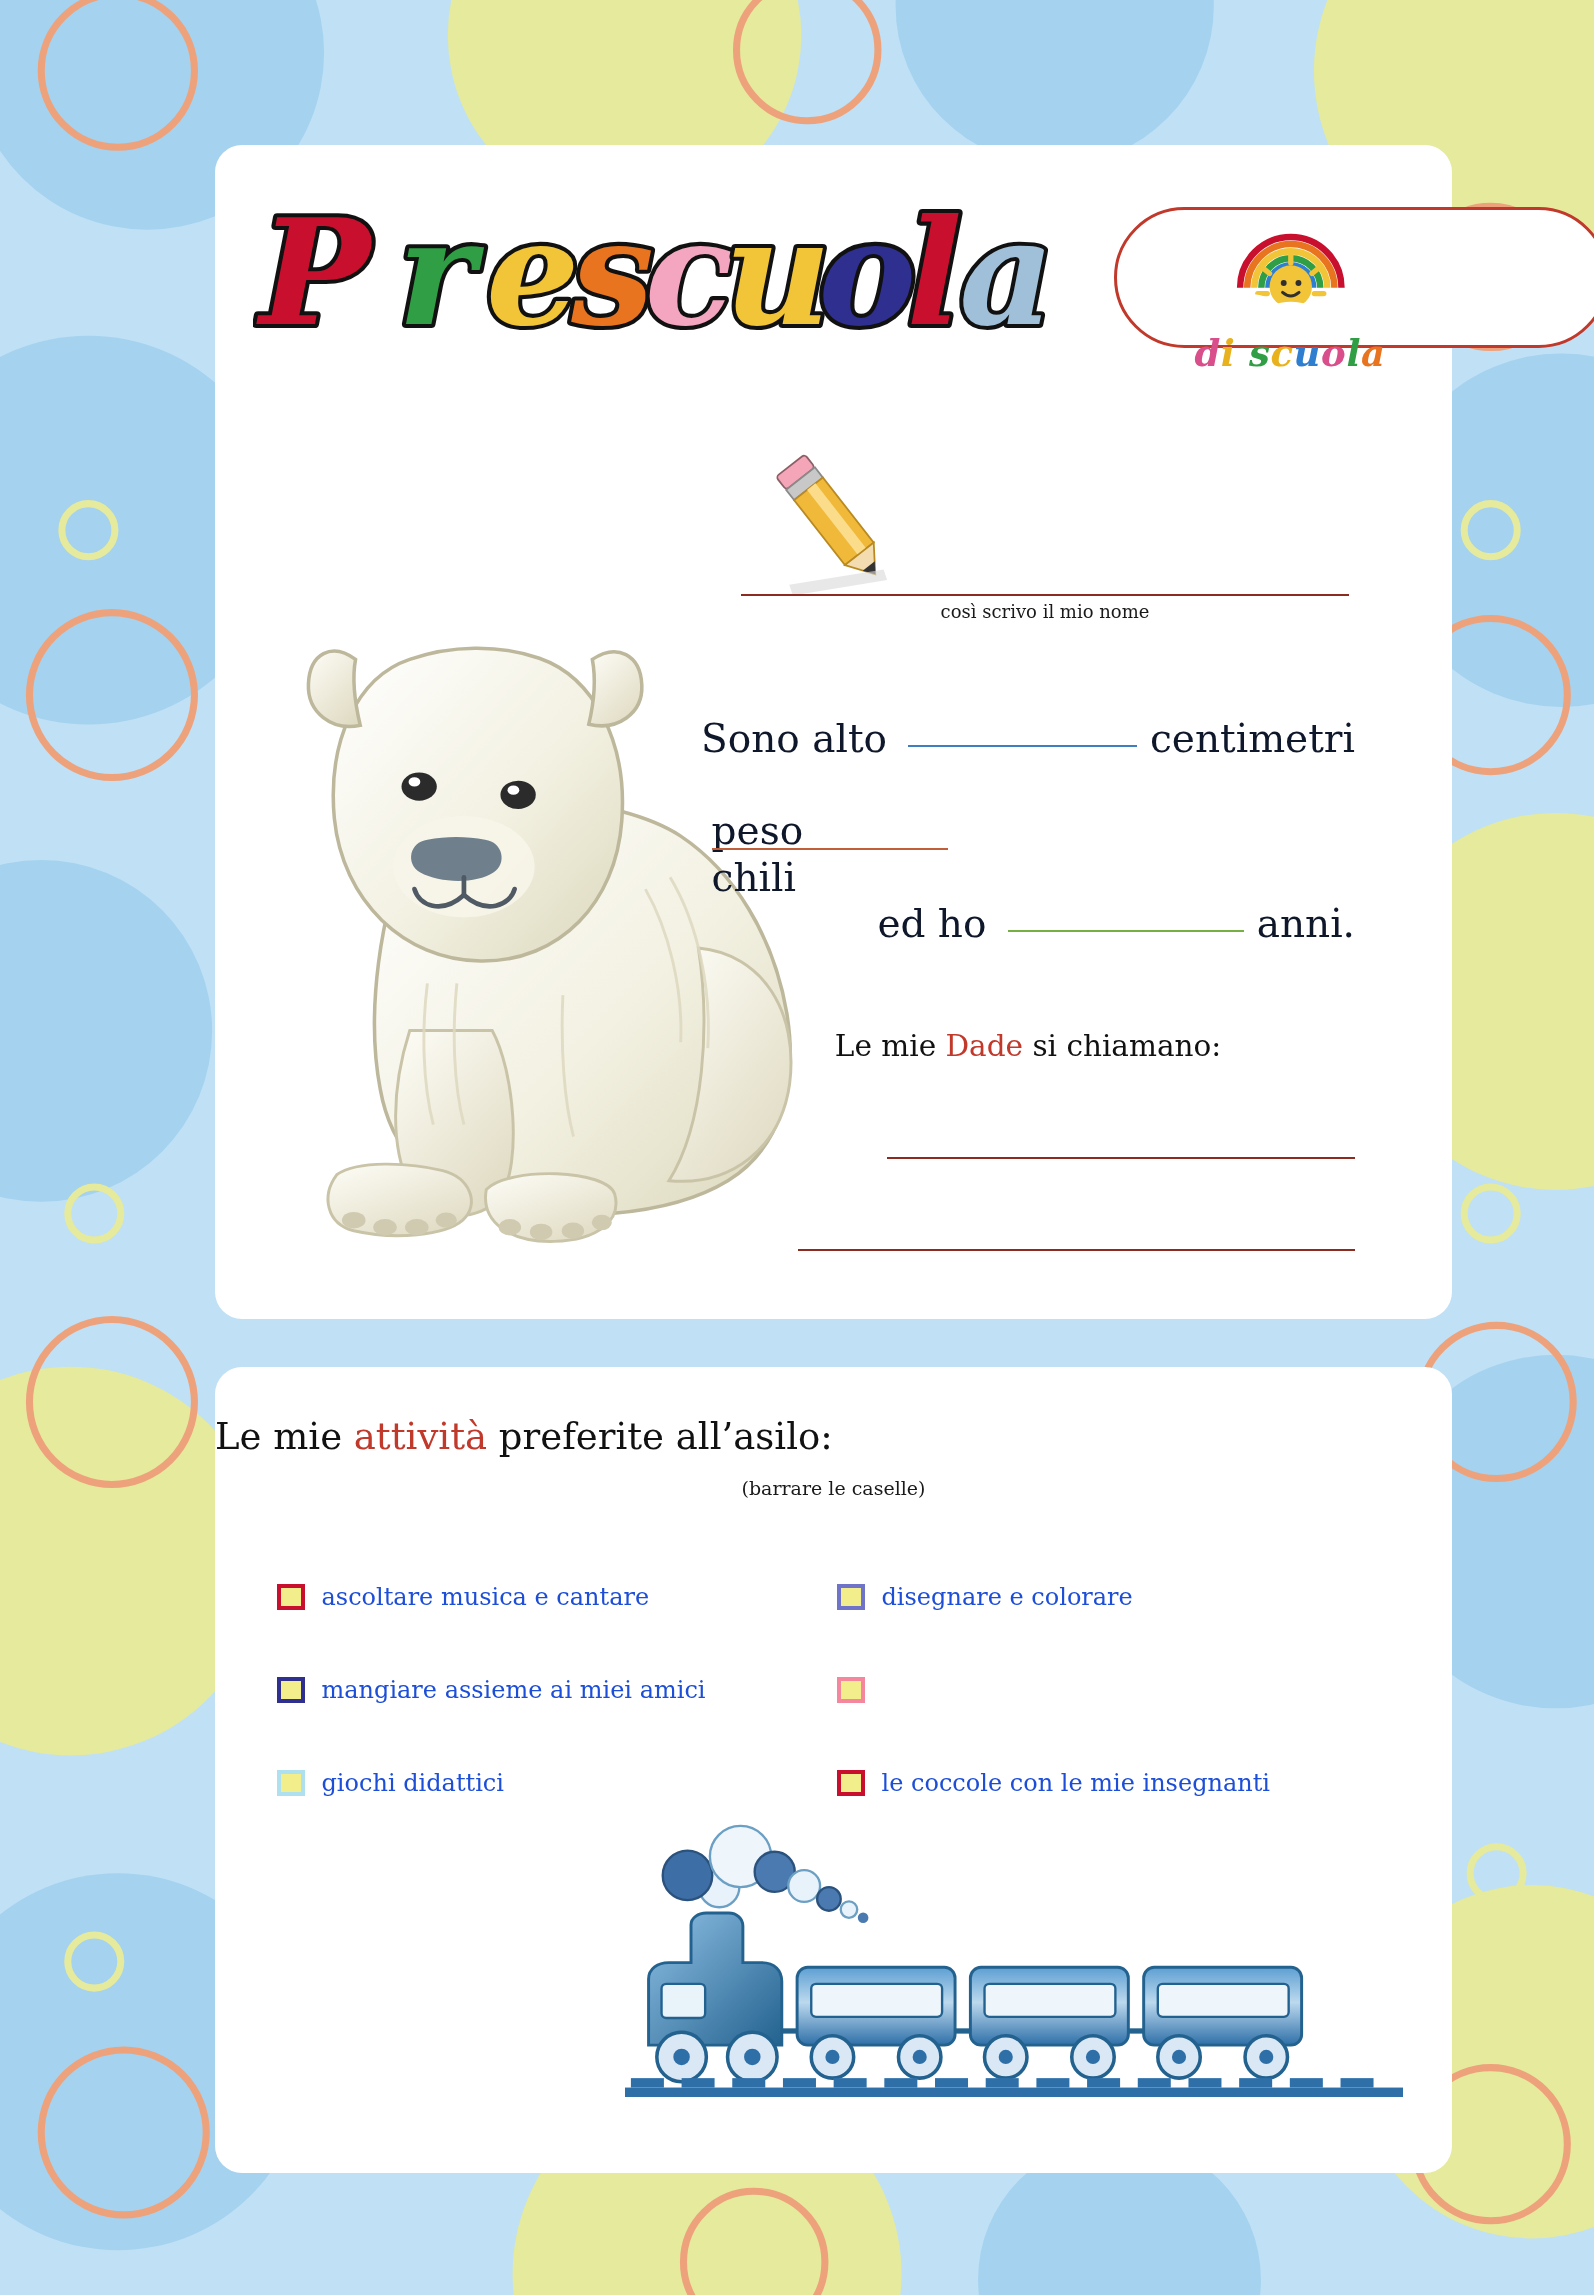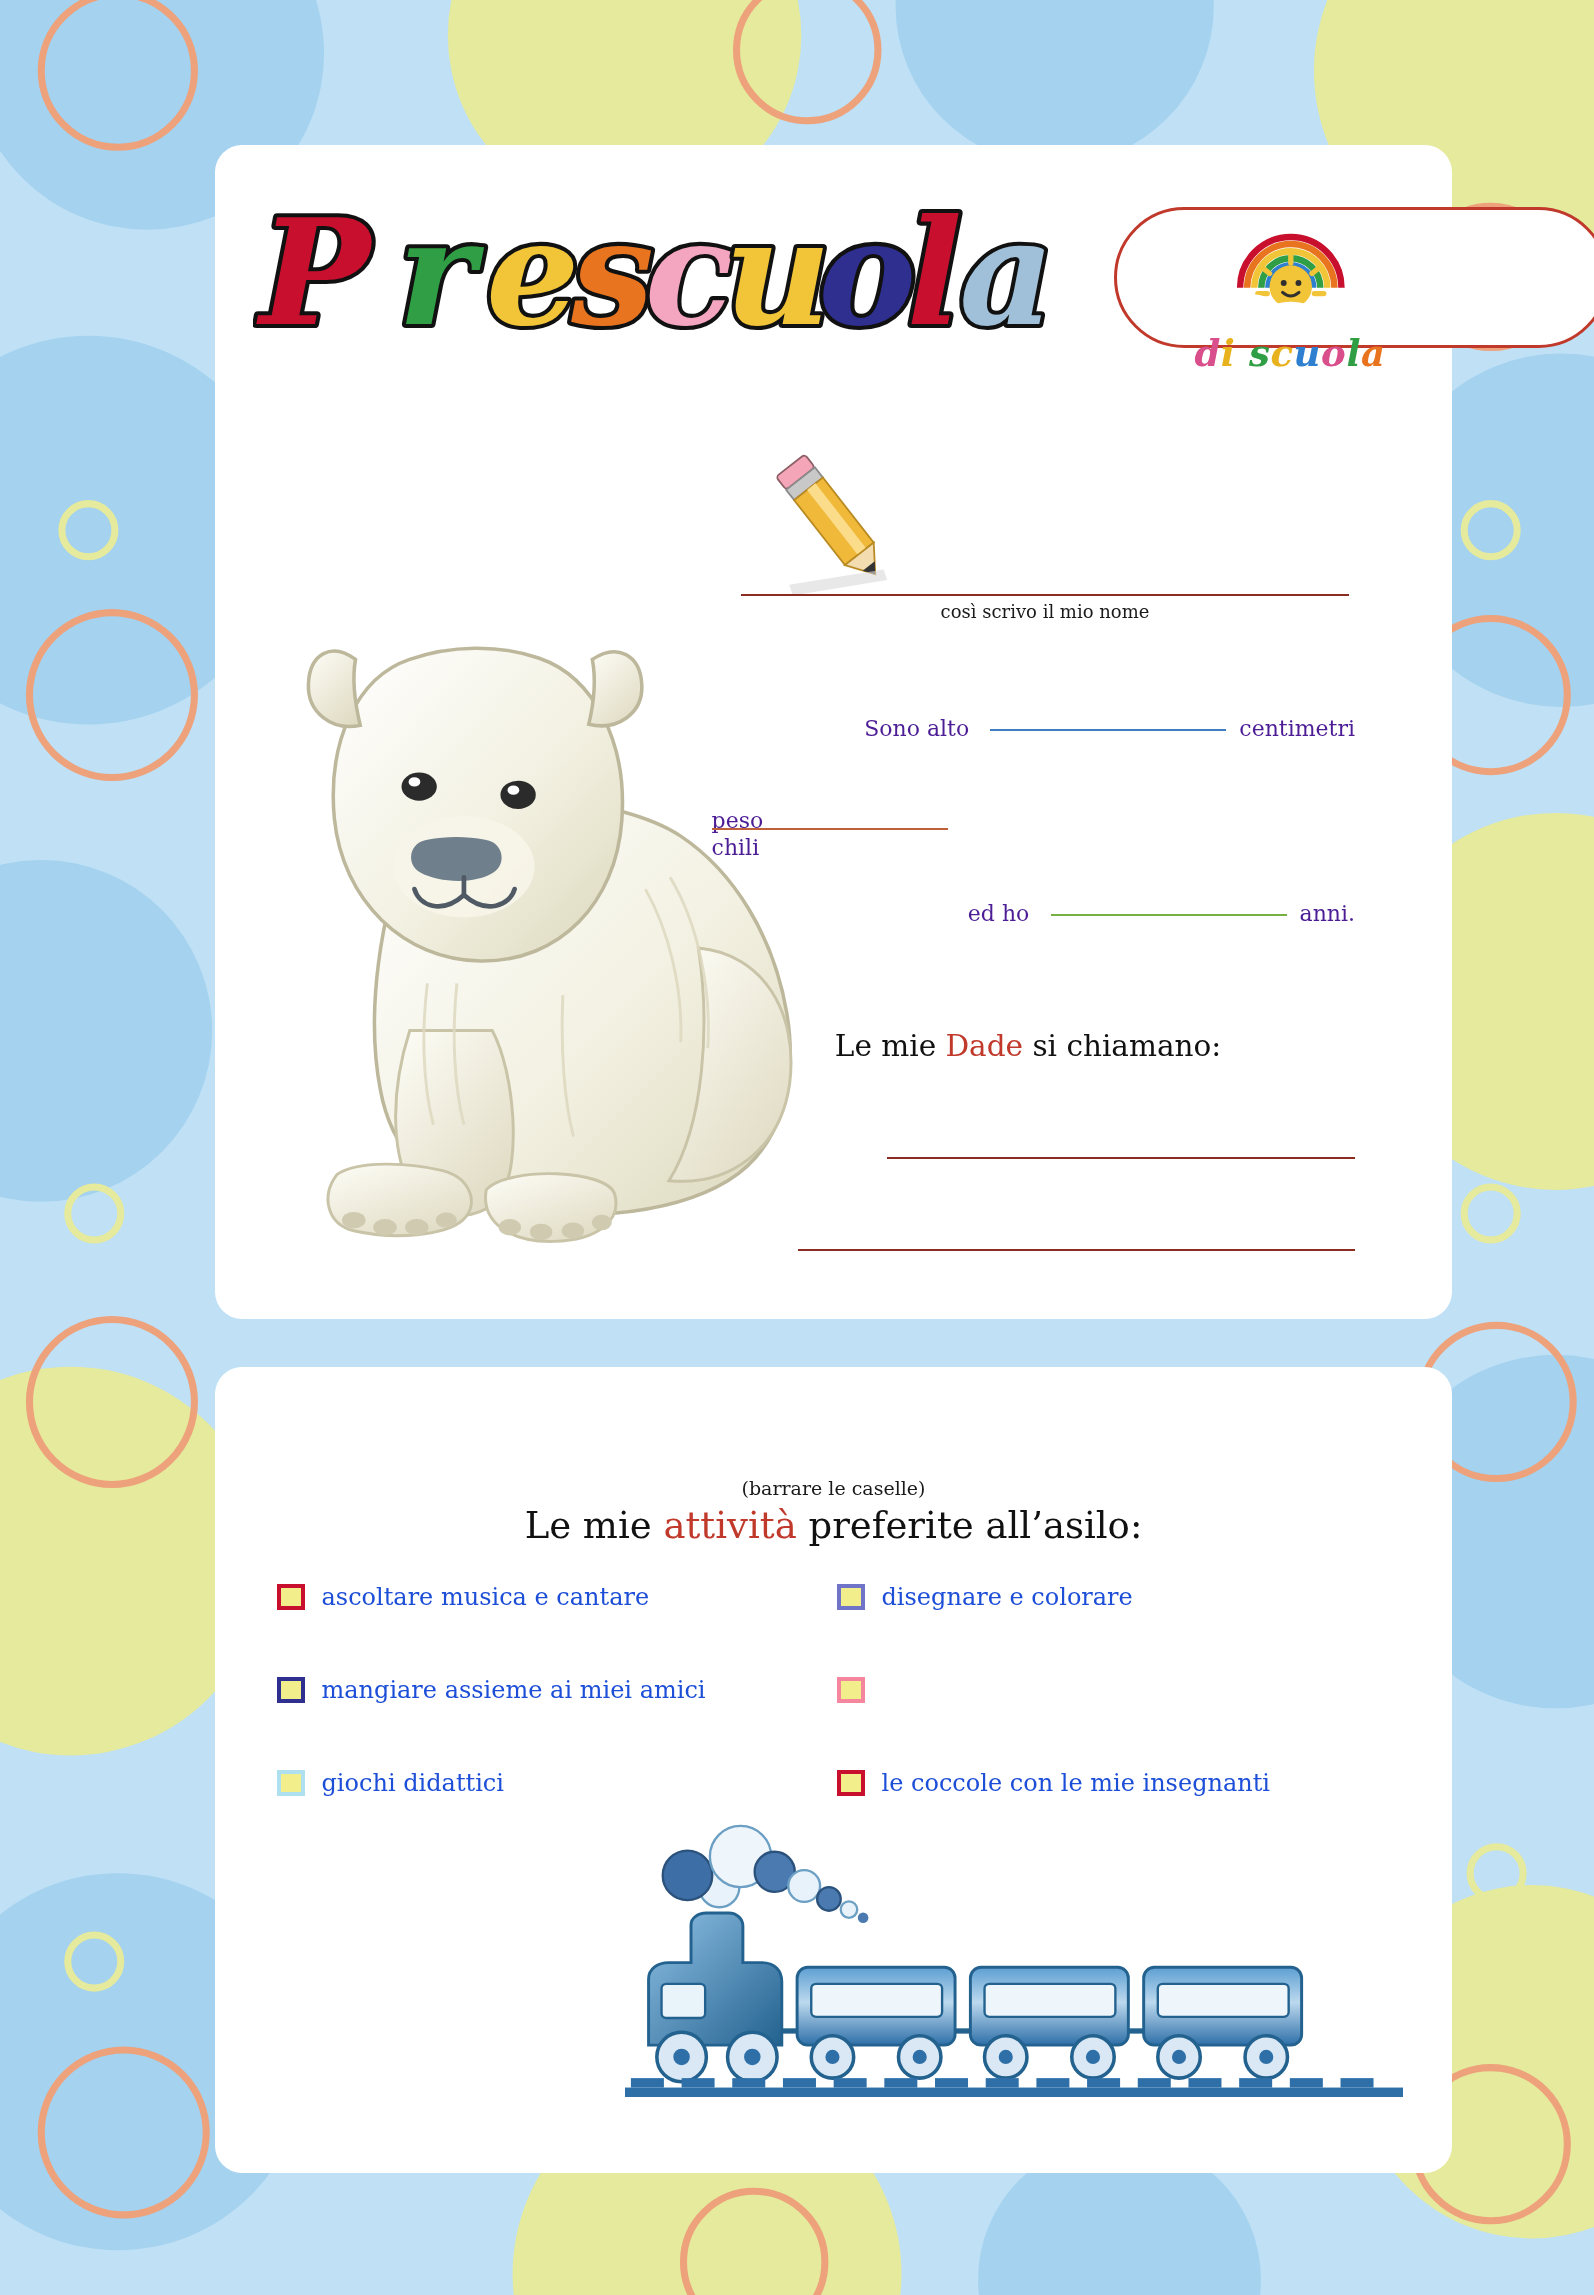--- a/index.html
+++ b/index.html
@@ -137,22 +137,22 @@
     z-index: 5;
   }
 
   
   .measure-row {
     position: absolute;
     display: flex;
     align-items: baseline;
     justify-content: flex-end;
     font-family: "DejaVu Serif", serif;
-    font-size: 22px;
-    color: #4c1d95;
+    font-size: 39px;
+    color: #0f172a;
     z-index: 5;
     white-space: nowrap;
   }
   .measure-row .lbl-left { margin-right: 10.6px; }
   .measure-row .blank {
     display: inline-block;
     height: 0;
     margin: 0 10.6px;
     position: relative;
     top: -4.7px;
@@ -186,23 +186,23 @@
     border-top: 2.4px solid #8c2b20;
     z-index: 5;
   }
   #dade-line-1 { left: 887px; top: 1157px; width: 468px; }
   #dade-line-2 { left: 798px; top: 1249px; width: 557px; }
 
   
   #act-title {
     position: absolute;
     left: 215px;
-    top: 1504px;
+    top: 1415px;
     width: 1237px;
-    text-align: center;
+    text-align: left;
     font-family: "DejaVu Serif", serif;
     font-size: 37px;
     color: #111111;
     z-index: 5;
   }
   #act-title .hl { color: #c0392b; }
   #act-sub {
     position: absolute;
     left: 215px;
     top: 1477px;

